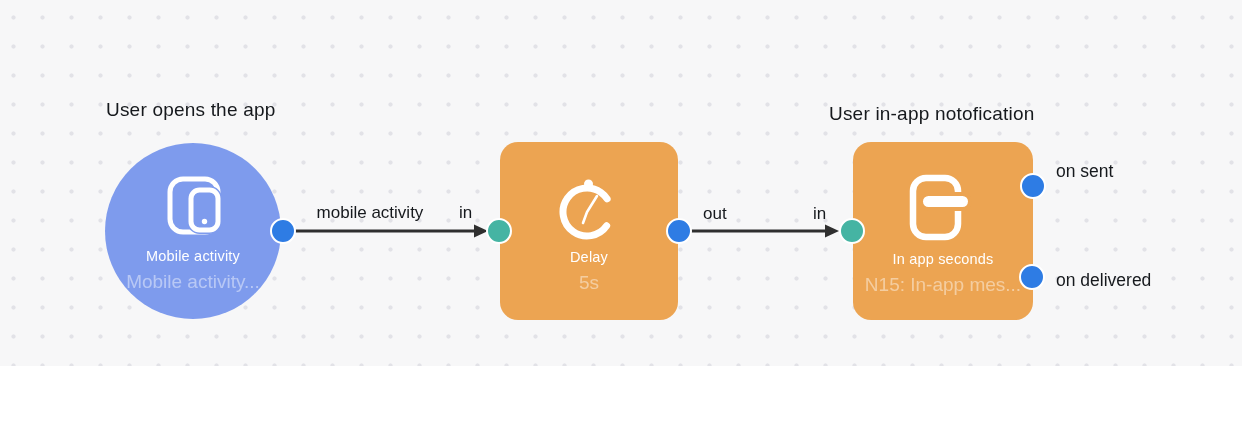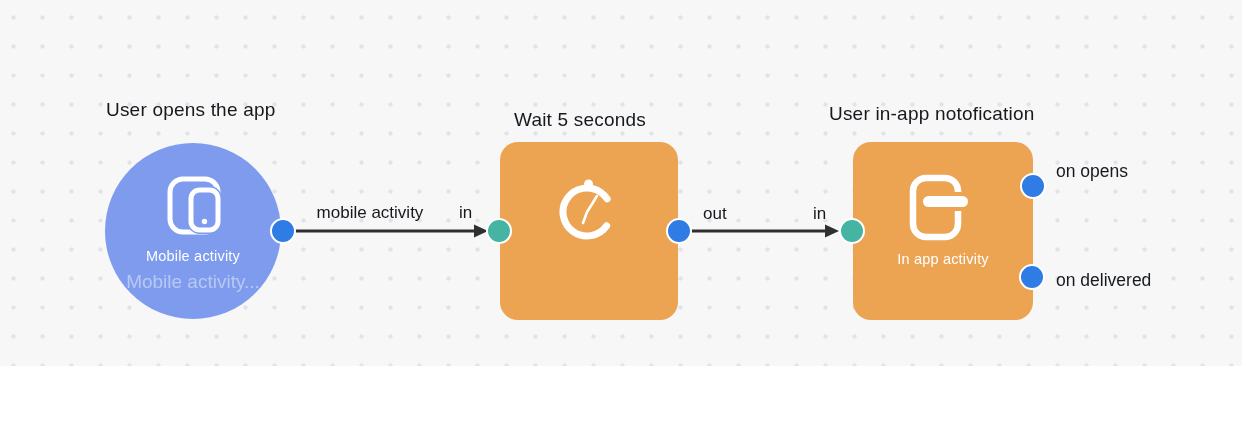--- a/index.html
+++ b/index.html
@@ -79,21 +79,20 @@
       <line class="edge-line" x1="296" y1="231" x2="474" y2="231"></line>
       <polygon class="edge-arrow" points="474,224.5 488,231 474,237.5"></polygon>
     </g>
     <g>
       <line class="edge-line" x1="692" y1="231" x2="825" y2="231"></line>
       <polygon class="edge-arrow" points="825,224.5 839,231 825,237.5"></polygon>
     </g>
   </svg>
 
   <div class="node-title" style="left:106px;top:99px;">User opens the app</div>
-  <div class="node-title" style="left:514px;top:109px;">Wait 5 seconds</div>
   <div class="node-title" style="left:829px;top:103px;">User in-app notofication</div>
 
   <div class="node node-circle">
     <svg class="node-icon icon-mobile" width="64" height="64" viewBox="0 0 64 64">
       <rect x="5" y="4" width="48" height="53" rx="13" fill="none" stroke="#ffffff" stroke-width="5"></rect>
       <rect x="26" y="15" width="27" height="40" rx="8.5" fill="#7e9bed" stroke="#7e9bed" stroke-width="8"></rect>
       <rect x="26" y="15" width="27" height="40" rx="8.5" fill="#7e9bed" stroke="#ffffff" stroke-width="5"></rect>
       <circle cx="39.5" cy="46.5" r="2.7" fill="#ffffff"></circle>
     </svg>
     <div class="node-labels labels-mobile">
@@ -106,38 +105,41 @@
   <div class="edge-label" style="left:300px;top:203px;width:140px;text-align:center;">mobile activity</div>
   <div class="edge-label" style="left:459px;top:203px;">in</div>
 
   <div class="node node-square node-delay">
     <svg class="node-icon icon-delay" width="62" height="62" viewBox="0 0 62 62">
       <circle cx="31" cy="33" r="24" fill="none" stroke="#ffffff" stroke-width="7" stroke-linecap="round" stroke-dasharray="121.5 30" transform="rotate(35 31 33)"></circle>
       <circle cx="32.5" cy="5" r="4.5" fill="#ffffff"></circle>
       <polyline points="41,17 31,33 27,44" fill="none" stroke="#ffffff" stroke-width="2.6" stroke-linecap="round"></polyline>
     </svg>
     <div class="node-labels labels-delay">
+      <div class="node-label">Delay</div>
+      <div class="node-sublabel">5s</div>
     </div>
   </div>
   <div class="port port-teal" style="left:486px;top:218px;"></div>
   <div class="port port-blue" style="left:666px;top:218px;"></div>
 
   <div class="edge-label" style="left:703px;top:204px;text-align:right;">out</div>
   <div class="edge-label" style="left:813px;top:204px;">in</div>
 
   <div class="node node-square node-inapp">
     <svg class="node-icon icon-inapp" width="66" height="70" viewBox="0 0 66 70">
       <rect x="5" y="6" width="45" height="59" rx="13" fill="none" stroke="#ffffff" stroke-width="6.5"></rect>
       <rect x="15" y="24" width="45" height="11" rx="5.5" fill="none" stroke="#eca452" stroke-width="8"></rect>
       <rect x="15" y="24" width="45" height="11" rx="5.5" fill="#ffffff"></rect>
     </svg>
     <div class="node-labels labels-inapp">
-      <div class="node-label">In app activity</div>
+      <div class="node-label">In app seconds</div>
+      <div class="node-sublabel">N15: In-app mes...</div>
     </div>
   </div>
   <div class="port port-teal" style="left:839px;top:218px;"></div>
   <div class="port port-blue" style="left:1020px;top:173px;"></div>
   <div class="port port-blue" style="left:1019px;top:264px;"></div>
 
-  <div class="port-label" style="left:1056px;top:161px;">on opens</div>
+  <div class="port-label" style="left:1056px;top:161px;">on sent</div>
   <div class="port-label" style="left:1056px;top:251px;margin-top:19px;">on delivered</div>
 
 </div>
 
 </body></html>

